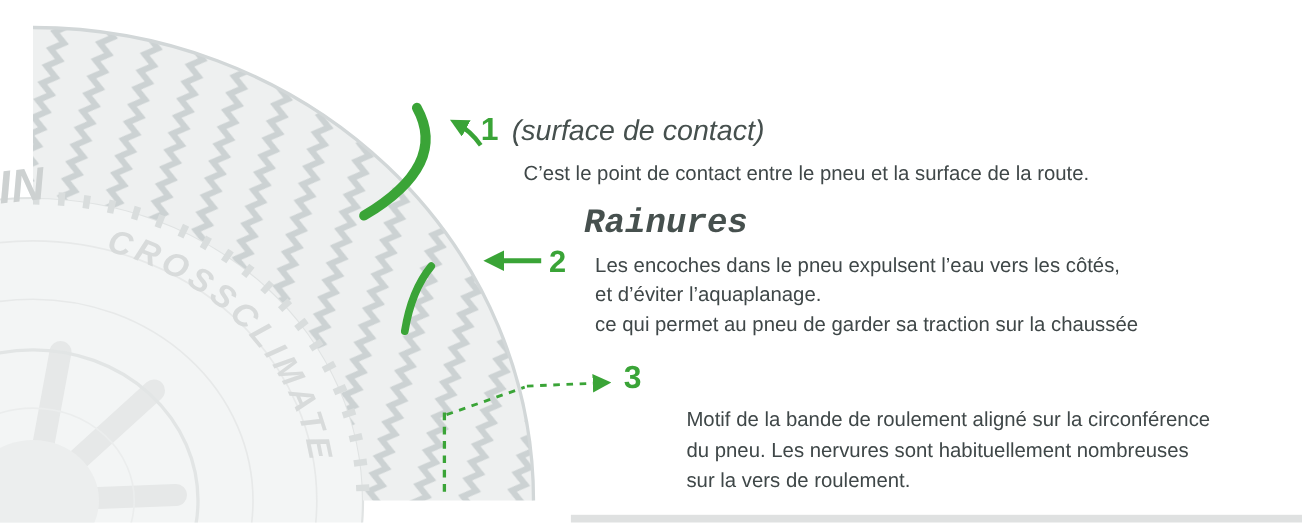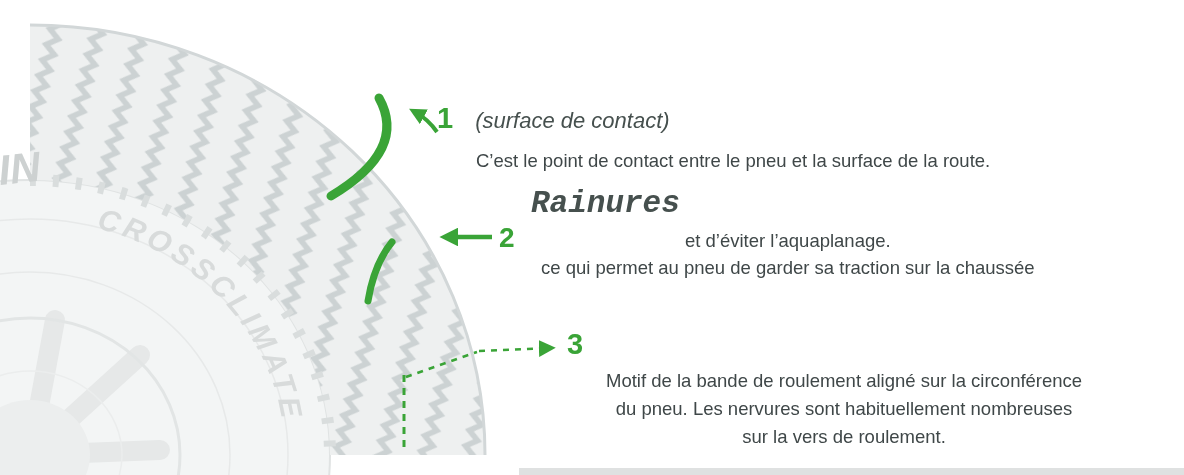--- a/index.html
+++ b/index.html
@@ -22,41 +22,41 @@
   .head{display:flex;align-items:baseline;}
   .num{
     color:var(--green);font-weight:600;font-size:29px;line-height:38px;
     display:inline-block;
   }
   .title{
     font-style:italic;font-weight:700;font-size:31px;line-height:38px;
     color:var(--ink);white-space:nowrap;
   }
   .subtitle{
-    font-style:italic;font-weight:400;font-size:22px;line-height:38px;
-    color:var(--ink);margin-left:10px;white-space:nowrap;text-align:center;
+    font-style:italic;font-weight:400;font-size:26px;line-height:38px;
+    color:var(--ink);white-space:nowrap;text-align:center;
   }
   .body{
-    margin:0;font-size:18.5px;line-height:27px;color:var(--body-ink);text-align:center;
+    margin:0;font-size:18.5px;line-height:27px;color:var(--body-ink);
   }
   .line{display:block;white-space:nowrap;}
 
   #note1{left:437px;top:99px;}
   #note1 .num{margin-right:12px;}
   #note1 .body{margin:7px 0 0 39px;}
 
   #note2{left:499px;top:186px;}
   #note2 .title{margin-left:32px;line-height:36px;font-family:Liberation Mono, monospace;}
   #note2 .row{display:flex;align-items:baseline;margin-top:2px;}
   #note2 .num{font-size:28px;width:24px;line-height:27px;}
   #note2 .body{margin:0 0 0 18px;}
 
   #note3{left:567px;top:325px;}
   #note3 .num{margin-right:12px;}
-  #note3 .body{margin:4px 0 0 39px;line-height:28px;}
+  #note3 .body{margin:4px 0 0 57px;line-height:28px;}
 
   .divider{
     position:absolute;left:519px;right:0;bottom:0;height:7px;
     background:var(--divider);z-index:1;
   }
 
   .g-stroke{stroke:var(--green,#3aa437);fill:none;}
   .g-fill{fill:var(--green,#3aa437);}
 </style>
 </head>
@@ -129,20 +129,21 @@
     <p class="body">
       <span class="line">C’est le point de contact entre le pneu et la surface de la route.</span>
     </p>
   </div>
 
   <div class="note" id="note2">
     <div class="title">Rainures</div>
     <div class="row">
       <span class="num">2</span>
       <p class="body">
+        <span class="line">Les encoches dans le pneu expulsent l’eau vers les côtés,</span>
         <span class="line">et d’éviter l’aquaplanage.</span>
         <span class="line">ce qui permet au pneu de garder sa traction sur la chaussée</span>
       </p>
     </div>
   </div>
 
   <div class="note" id="note3">
     <div class="head">
       <span class="num">3</span>
     </div>

